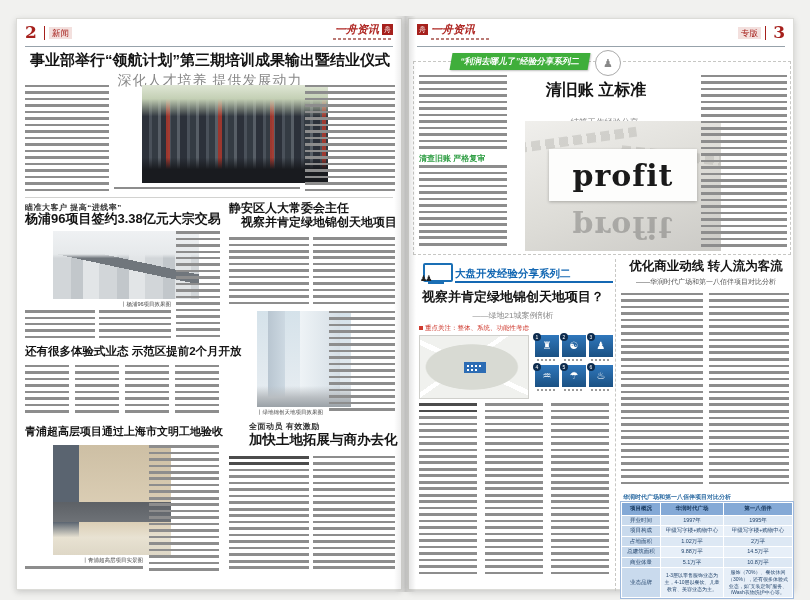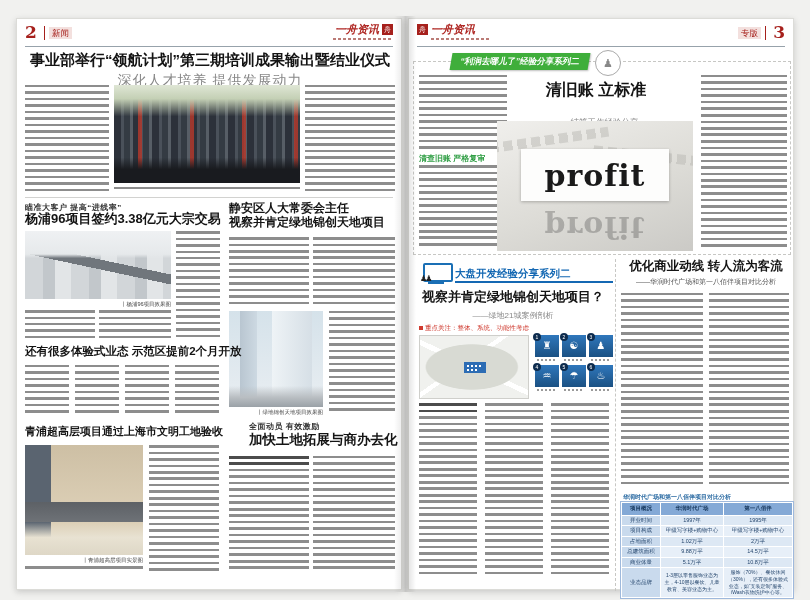--- a/index.html
+++ b/index.html
@@ -34,21 +34,21 @@
   .hrule{position:absolute;left:8px;right:8px;height:1px;background:#97a2ab;}
 
   .hl{position:absolute;font-weight:bold;color:#141414;white-space:nowrap;line-height:1.15;}
   .ctr{text-align:center;}
   .kicker{position:absolute;font-size:8px;font-weight:bold;color:#333;letter-spacing:.5px;white-space:nowrap;}
   .sub{position:absolute;color:#888;white-space:nowrap;}
   .cap{position:absolute;font-size:5.5px;color:#444;text-align:right;white-space:nowrap;}
   .divider{position:absolute;left:8px;right:8px;height:1px;background:#d2d2d0;}
 
   
-  .ph{position:absolute;overflow:hidden;}
+  .ph{position:absolute;overflow:hidden;margin-left:28px;}
   .ph-group{
     background-color:#3c434b;
     background-image:
       linear-gradient(180deg,#dfe6d5 0,#c4d0b5 14%,rgba(0,0,0,0) 32%),
       linear-gradient(0deg,#191b1f 0,#191b1f 14%,rgba(0,0,0,0) 26%),
       repeating-linear-gradient(90deg,rgba(0,0,0,0) 0 24px,rgba(176,56,44,.85) 24px 28px,rgba(0,0,0,0) 28px 52px),
       repeating-linear-gradient(90deg,#2c313a 0 7px,#4a515a 7px 10px,#343b43 10px 16px,#575e66 16px 19px);
   }
   .ph-city{
     background-color:#dde0e2;
@@ -148,21 +148,21 @@
 
   <div class="kicker" style="left:8px;top:183px;">瞄准大客户 提高“进线率”</div>
   <div class="hl" style="left:8px;top:193px;font-size:13px;">杨浦96项目签约3.38亿元大宗交易</div>
   <div class="ph ph-city" style="left:8px;top:212px;width:146px;height:68px;"></div>
   <div class="tx" style="left:159px;top:212px;width:44px;height:108px;"></div>
   <div class="cap" style="left:8px;top:282px;width:146px;">丨杨浦96项目效果图</div>
   <div class="tx" style="left:8px;top:291px;width:70px;height:30px;"></div>
   <div class="tx" style="left:82px;top:291px;width:72px;height:30px;"></div>
 
   <div class="hl" style="left:212px;top:183px;font-size:12px;">静安区人大常委会主任</div>
-  <div class="hl" style="left:212px;top:197px;font-size:12px;">视察并肯定绿地锦创天地项目</div>
+  <div class="hl" style="left:224px;top:197px;font-size:12px;">视察并肯定绿地锦创天地项目</div>
   <div class="tx" style="left:212px;top:218px;width:80px;height:70px;"></div>
   <div class="tx" style="left:296px;top:218px;width:82px;height:70px;"></div>
   <div class="ph ph-towers" style="left:212px;top:292px;width:94px;height:96px;"></div>
   <div class="tx" style="left:312px;top:292px;width:66px;height:100px;"></div>
   <div class="cap" style="left:212px;top:390px;width:94px;">丨绿地锦创天地项目效果图</div>
 
   <div class="hl" style="left:8px;top:326px;font-size:11.5px;">还有很多体验式业态 示范区提前2个月开放</div>
   <div class="tx" style="left:8px;top:346px;width:44px;height:52px;"></div>
   <div class="tx" style="left:58px;top:346px;width:44px;height:52px;"></div>
   <div class="tx" style="left:108px;top:346px;width:44px;height:52px;"></div>

